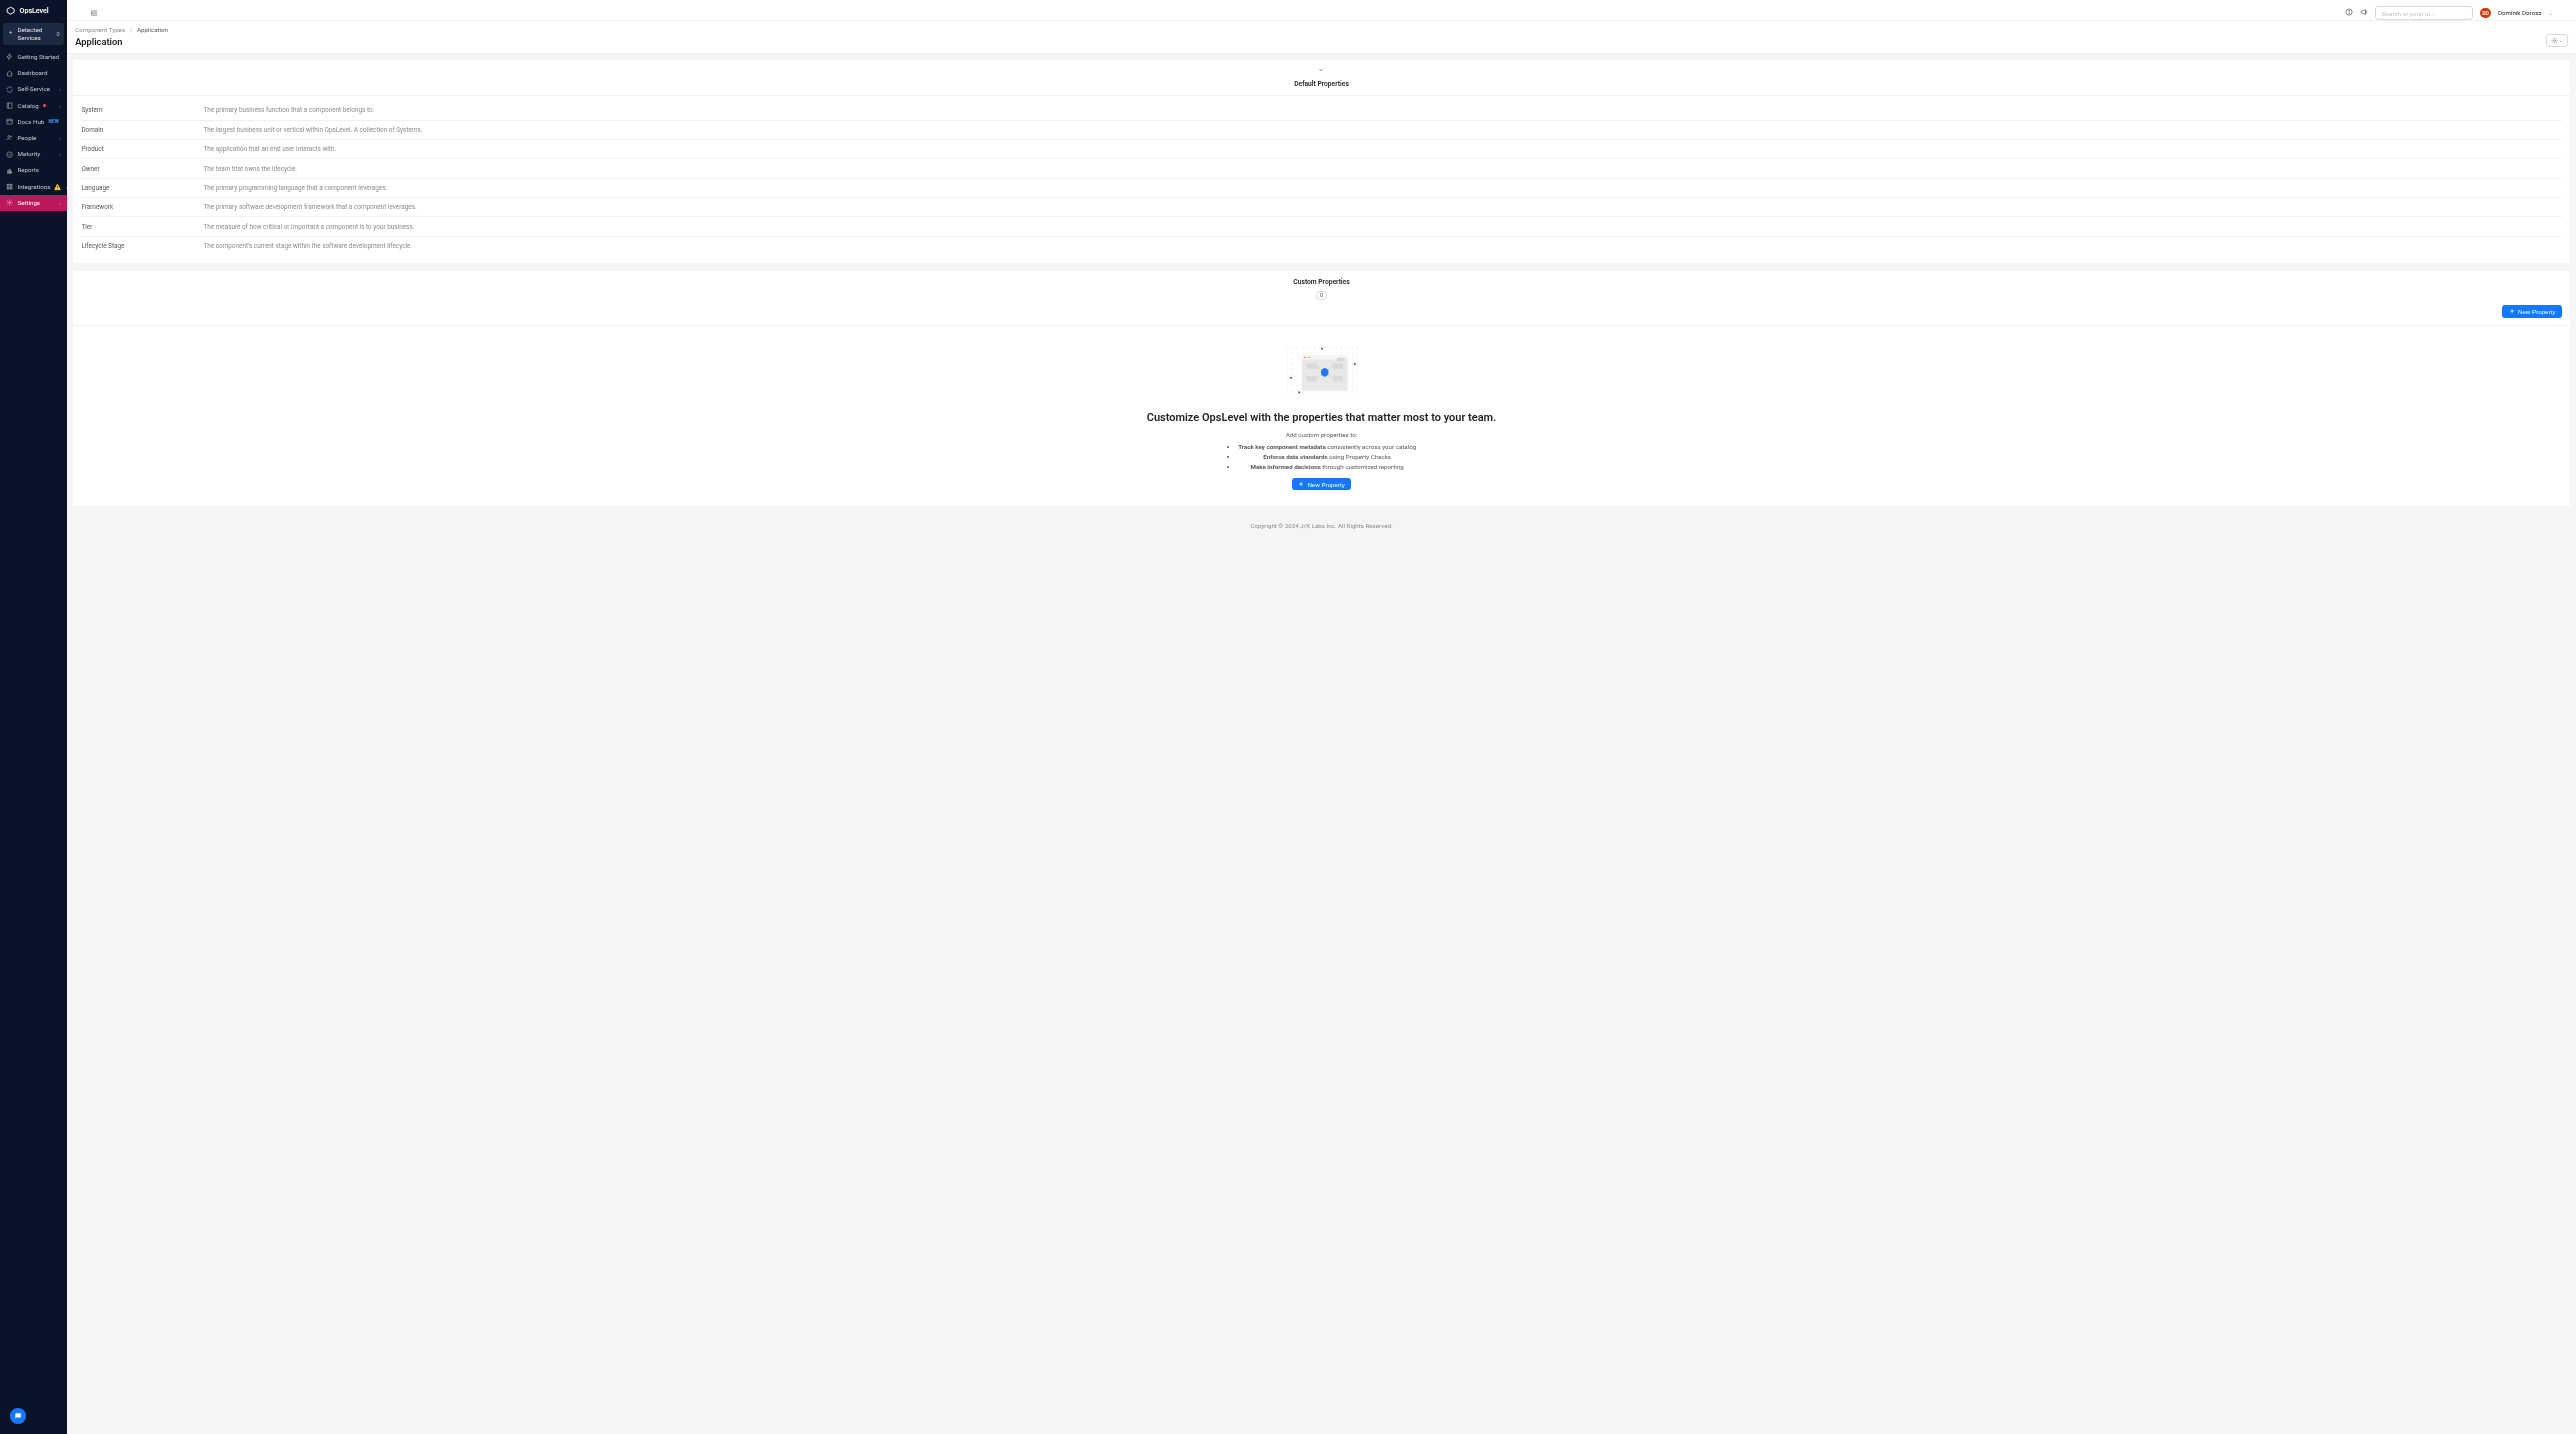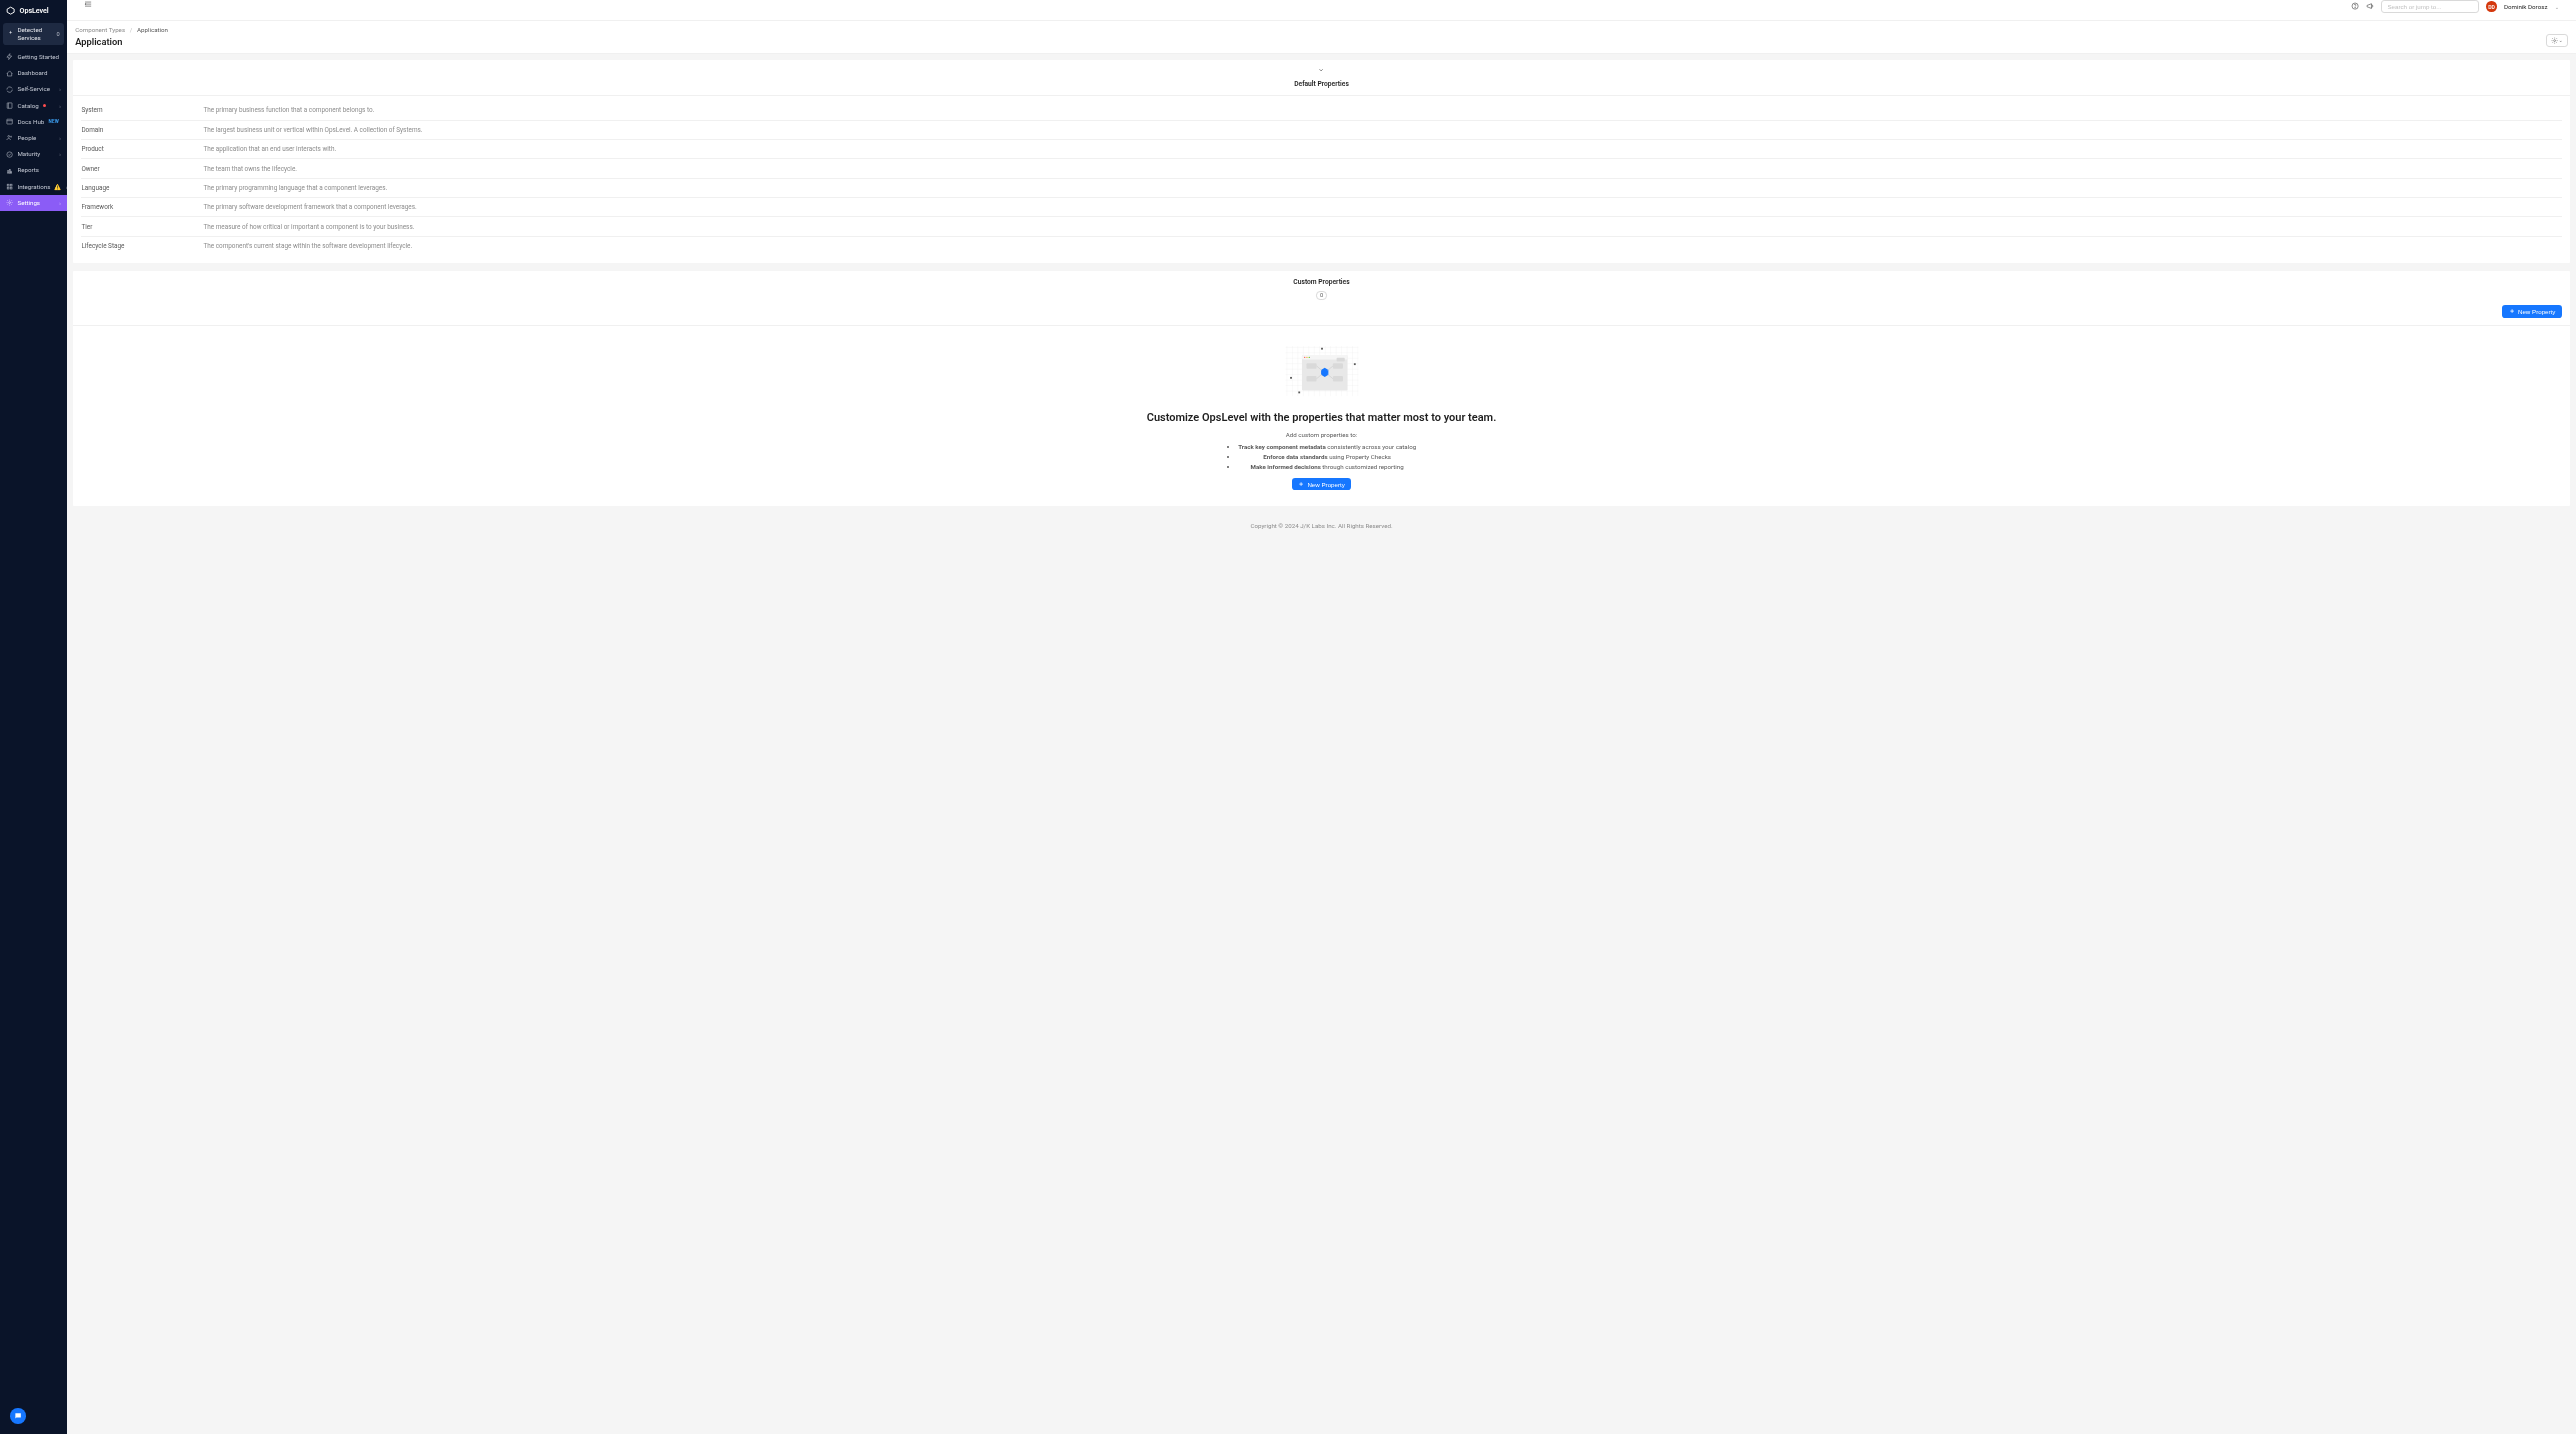--- a/index.html
+++ b/index.html
@@ -62,21 +62,21 @@
       display: flex;
       align-items: center;
       gap: 4.1px;
       padding: 4.1px 6.2px;
       font-size: 6.2px;
       color: #c4c9d4;
       cursor: pointer;
       position: relative;
     }
     .nav-item.active {
-      background: #8b5cf6;
+      background: #be185d;
       color: #fff;
       justify-content: space-between;
     }
     .nav-item .chev {
       margin-left: auto;
       opacity: 0.6;
       font-size: 5.2px;
     }
     .nav-icon {
       width: 7.2px;
@@ -120,22 +120,22 @@
     
     .main {
       margin-left: 67px;
     }
 
     
     .topbar {
       height: 20.6px;
       border-bottom: 0.5px solid #f0f0f0;
       display: flex;
-      align-items: flex-start;
-      padding: 0 17px;
+      align-items: flex-end;
+      padding: 0 23px;
       gap: 24px;
     }
     .collapse-toggle {
       color: #595959;
       cursor: pointer;
     }
     .topbar-right {
       margin-left: auto;
       display: flex;
       align-items: center;

